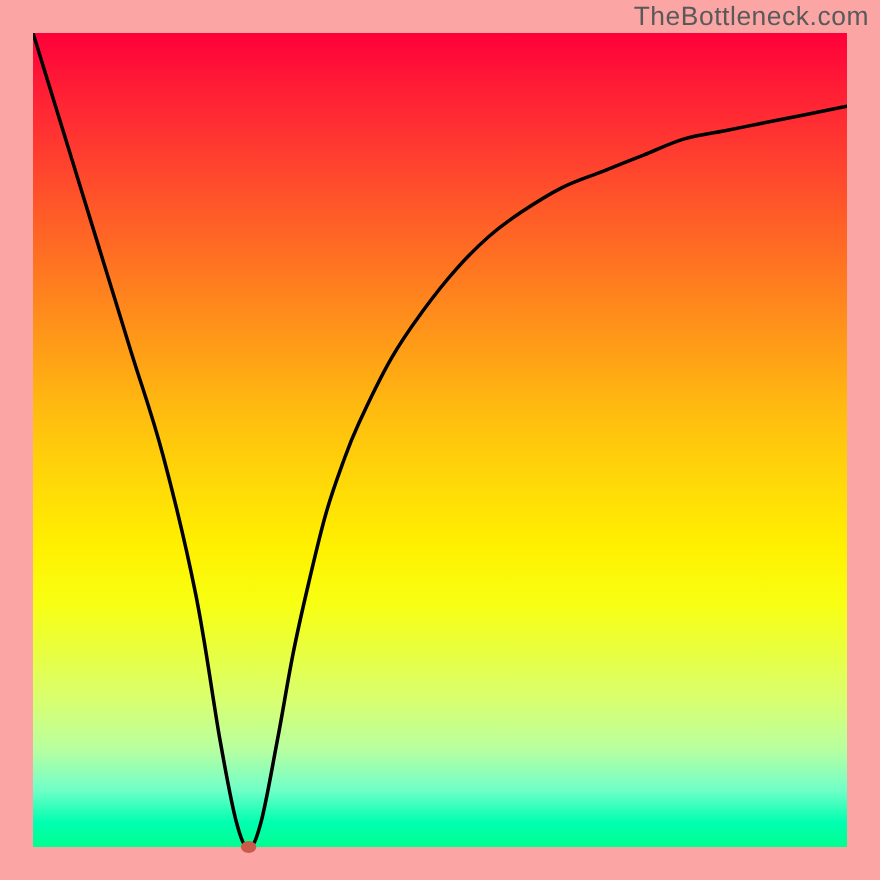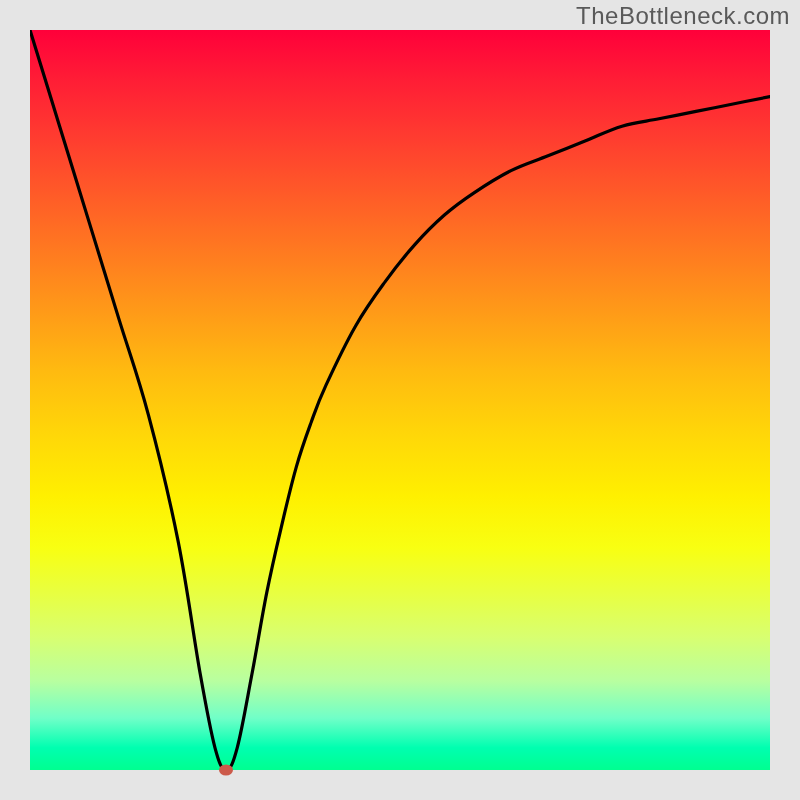--- a/index.html
+++ b/index.html
@@ -1,19 +1,19 @@
 <!DOCTYPE html>
 <html><head>
 <meta charset="utf-8">
 <style>
   * { margin: 0; padding: 0; box-sizing: border-box; }
   html, body { width: 800px; height: 800px; overflow: hidden; background: #fff; }
   .outer {
     width: 800px; height: 800px;
-    background: #e5e5e5;
+    background: #fca5a5;
     position: relative;
   }
   .watermark {
     position: absolute;
     top: 2px; right: 10px;
     font-family: Arial, Helvetica, sans-serif;
     font-size: 24px;
     font-weight: 500;
     color: #595959;
     letter-spacing: 0.5px;

